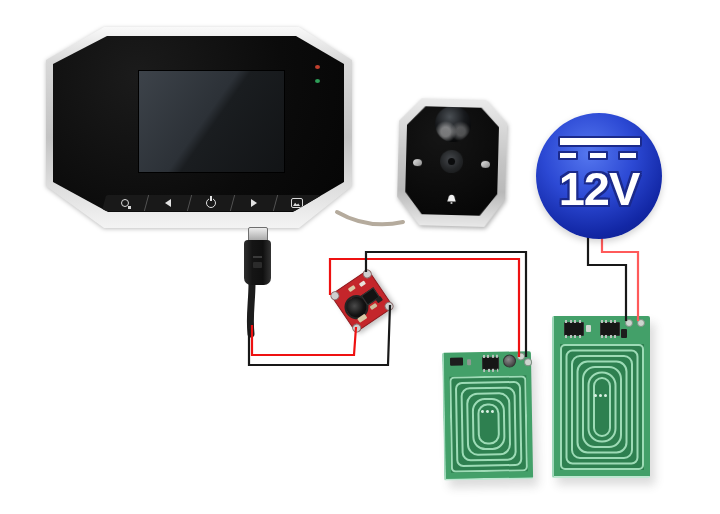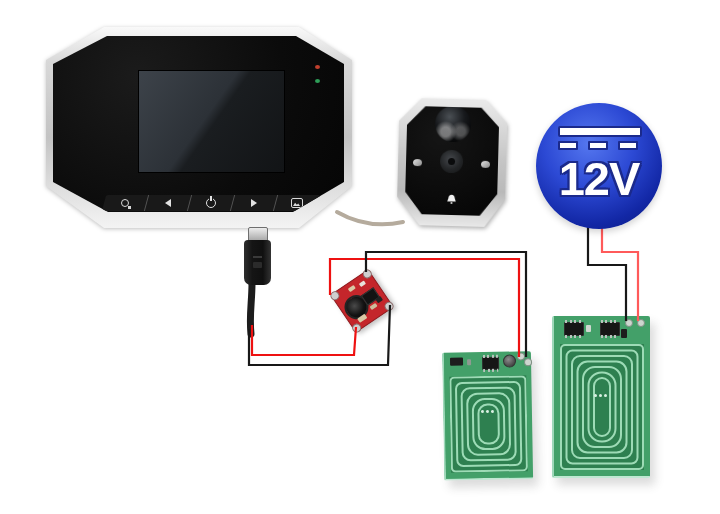--- a/index.html
+++ b/index.html
@@ -52,21 +52,21 @@
                radial-gradient(circle at 40% 30%,#4a4f54 0%,#17191c 45%,#050607 80%);}
   .pir{position:absolute;left:44px;top:54px;width:23px;height:23px;border-radius:50%;
     background:radial-gradient(circle at 45% 40%,#43464a 0%,#232527 55%,#121314 100%);}
   .pir::after{content:"";position:absolute;left:8px;top:8px;width:7px;height:7px;border-radius:50%;background:#0a0b0c;}
   .screw{position:absolute;width:9px;height:7px;border-radius:50%;
     background:linear-gradient(135deg,#e3e3e3,#8b8b8b);}
   .screw-l{left:17px;top:64px;} .screw-r{left:85px;top:64px;}
   .bell{position:absolute;left:50px;top:97px;width:13px;height:13px;}
 
   
-  .badge{left:536px;top:103px;width:126px;height:126px;border-radius:50%;z-index:5;
+  .badge{left:536px;top:113px;width:126px;height:126px;border-radius:50%;z-index:5;
     background:radial-gradient(circle at 42% 32%,#5577ef 0%,#2c49d4 40%,#1227a5 72%,#0a1878 100%);
     box-shadow:0 3px 7px rgba(0,0,0,.18);}
   .dc-bar{position:absolute;left:22px;top:23px;width:80px;height:7px;background:#fff;
     border:2px solid #1b2a8c;border-radius:2px;}
   .dc-dash{position:absolute;top:38px;width:16px;height:5px;background:#fff;border:2px solid #1b2a8c;border-radius:1px;}
   .dc-d1{left:22px;} .dc-d2{left:52px;} .dc-d3{left:82px;}
   .badge-label{position:absolute;left:0;top:48px;width:100%;text-align:center;
     font-size:47px;font-weight:800;letter-spacing:-1px;color:#ffffff;
     text-shadow:-2px 0 #1b2a8c,2px 0 #1b2a8c,0 -2px #1b2a8c,0 2px #1b2a8c,
                 -2px -2px #1b2a8c,2px 2px #1b2a8c,-2px 2px #1b2a8c,2px -2px #1b2a8c;}

